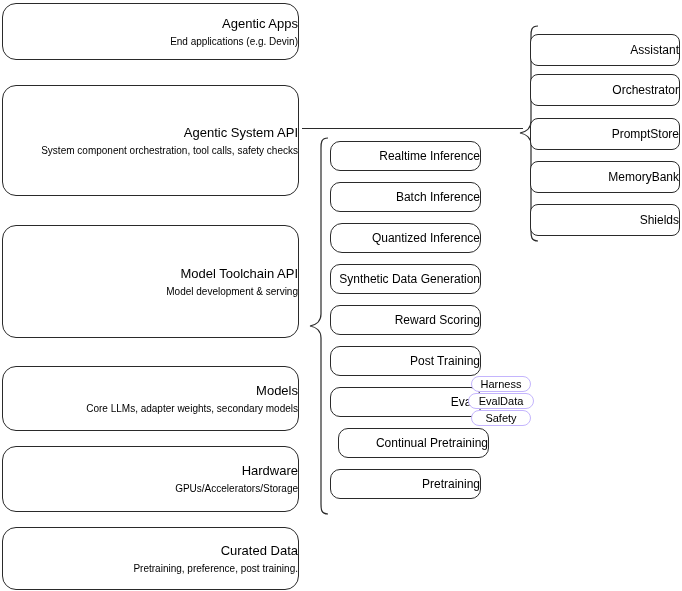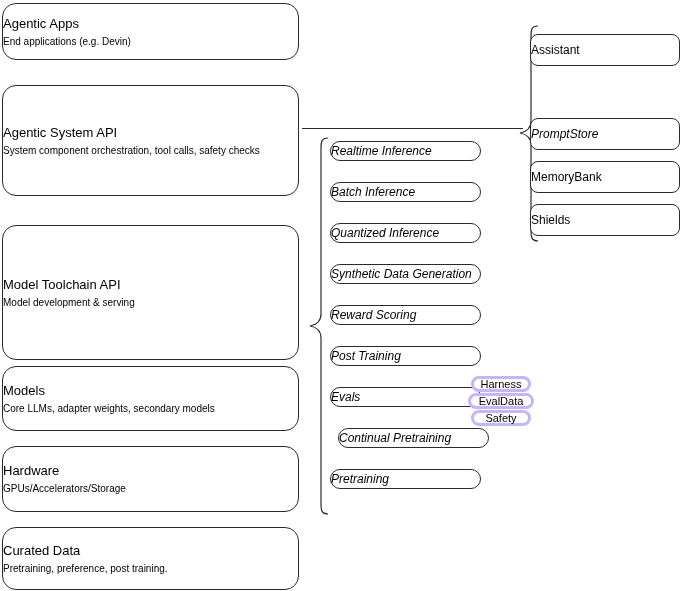--- a/index.html
+++ b/index.html
@@ -19,21 +19,21 @@
     overflow: hidden;
   }
   .box {
     position: absolute;
     box-sizing: border-box;
     background: #ffffff;
     border: 1px solid #2a2a2a;
     border-radius: 12px;
     display: flex;
     flex-direction: column;
-    align-items: flex-start;
+    align-items: flex-end;
     justify-content: center;
     text-align: center;
     z-index: 3;
   }
   .box .title {
     font-size: 13px;
     line-height: 16px;
     color: #000;
     white-space: nowrap;
   }
@@ -45,37 +45,36 @@
     white-space: nowrap;
   }
   .layer-box {
     left: 2px;
     width: 297px;
     border-radius: 14px;
   }
   .cap-box {
     left: 330px;
     width: 151px;
-    height: 20px;
+    height: 30px;
     border-radius: 10px;
-    font-style: italic;
   }
   .cap-box .title { font-size: 12px; }
   .right-box {
     left: 530px;
     width: 150px;
     height: 32px;
     border-radius: 8px;
   }
   .right-box .title { font-size: 12px; }
   .pill {
     position: absolute;
     box-sizing: border-box;
     background: #ffffff;
-    border: 3px solid #c4b5fd;
+    border: 1px solid #c4b5fd;
     border-radius: 14px;
     display: flex;
     align-items: center;
     justify-content: center;
     font-size: 11px;
     line-height: 13px;
     color: #000;
     white-space: nowrap;
     z-index: 6;
   }
@@ -103,21 +102,21 @@
   <div class="box layer-box" style="top:3px;height:57px;">
     <div class="title">Agentic Apps</div>
     <div class="subtitle">End applications (e.g. Devin)</div>
   </div>
 
   <div class="box layer-box" style="top:85px;height:111px;">
     <div class="title">Agentic System API</div>
     <div class="subtitle">System component orchestration, tool calls, safety checks</div>
   </div>
 
-  <div class="box layer-box" style="top:225px;height:135px;">
+  <div class="box layer-box" style="top:225px;height:113px;">
     <div class="title">Model Toolchain API</div>
     <div class="subtitle">Model development &amp; serving</div>
   </div>
 
   <div class="box layer-box" style="top:366px;height:65px;">
     <div class="title">Models</div>
     <div class="subtitle">Core LLMs, adapter weights, secondary models</div>
   </div>
 
   <div class="box layer-box" style="top:527px;height:63px;">
@@ -135,21 +134,21 @@
   <svg class="brace" style="left:302px;top:137px;" width="28" height="378" viewBox="0 0 28 378">
     <path d="M26 1 C19 1 19 6 19 11 L19 177 C19 184 14 188 8 189 C14 190 19 194 19 201 L19 367 C19 372 19 377 26 377"></path>
   </svg>
 
   <div class="box cap-box" style="top:141px;">
     <div class="title">Realtime Inference</div>
   </div>
   <div class="box cap-box" style="top:182px;">
     <div class="title">Batch Inference</div>
   </div>
-  <div class="box cap-box" style="top:223px;">
+  <div class="box cap-box" style="top:223px;border-radius:12px;">
     <div class="title">Quantized Inference</div>
   </div>
   <div class="box cap-box" style="top:264px;">
     <div class="title">Synthetic Data Generation</div>
   </div>
   <div class="box cap-box" style="top:305px;">
     <div class="title">Reward Scoring</div>
   </div>
   <div class="box cap-box" style="top:346px;">
     <div class="title">Post Training</div>
@@ -168,21 +167,24 @@
   <div class="pill" style="left:468px;top:393px;width:66px;height:16px;">EvalData</div>
   <div class="pill" style="left:471px;top:410px;width:60px;height:16px;">Safety</div>
 
   <svg class="brace" style="left:514px;top:25px;" width="26" height="217" viewBox="0 0 26 217">
     <path d="M24 1 C17 1 17 6 17 11 L17 96 C17 103 12 107 6 108 C12 109 17 113 17 120 L17 206 C17 211 17 216 24 216"></path>
   </svg>
 
   <div class="box right-box" style="top:34px;">
     <div class="title">Assistant</div>
   </div>
-  <div class="box right-box" style="top:118px;font-style:italic;">
+  <div class="box right-box" style="top:74px;">
+    <div class="title">Orchestrator</div>
+  </div>
+  <div class="box right-box" style="top:118px;">
     <div class="title">PromptStore</div>
   </div>
   <div class="box right-box" style="top:161px;">
     <div class="title">MemoryBank</div>
   </div>
   <div class="box right-box" style="top:204px;">
     <div class="title">Shields</div>
   </div>
 
 </div>

